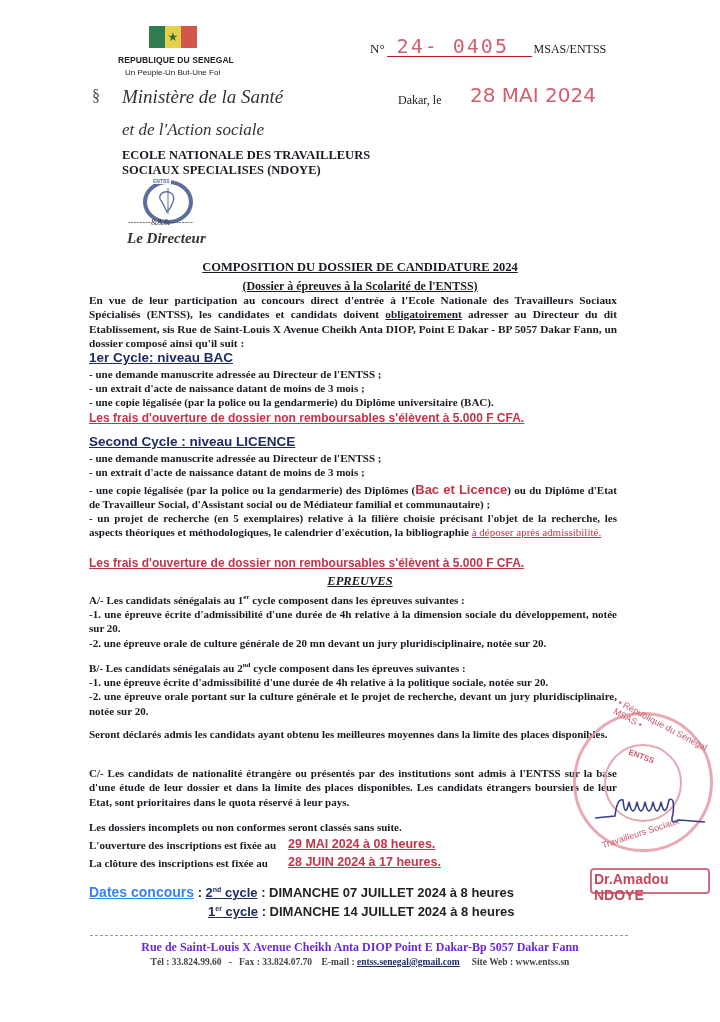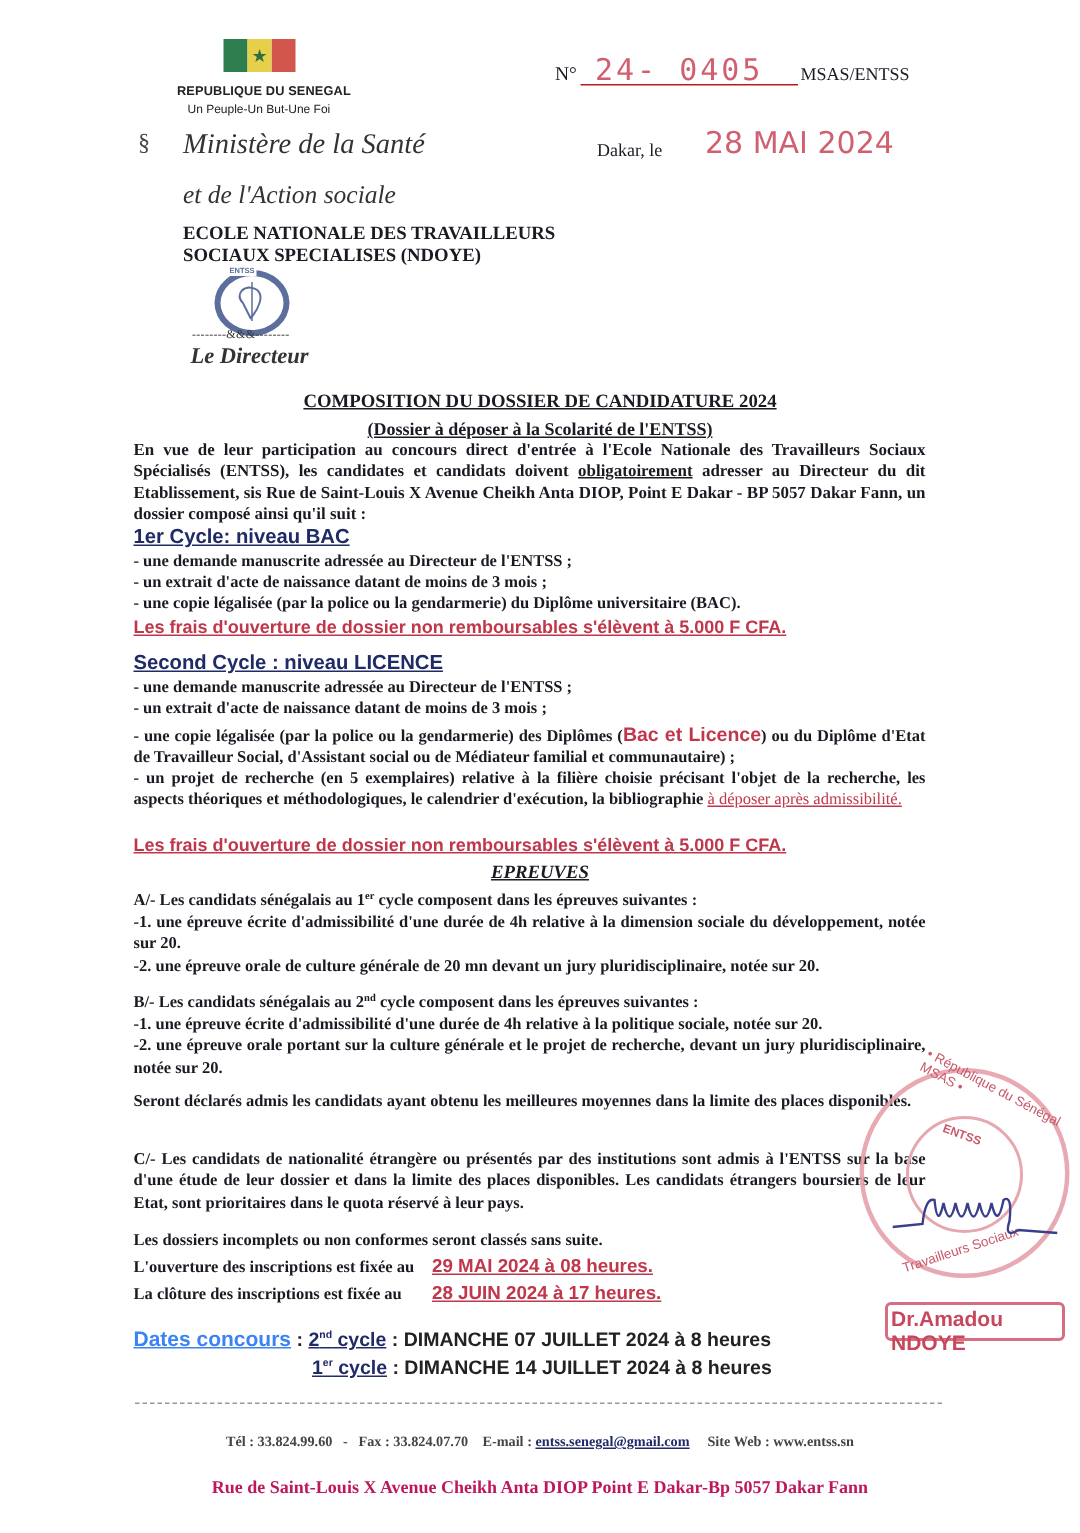--- a/index.html
+++ b/index.html
@@ -45,21 +45,21 @@
   .red-link { color:#c0364a; text-decoration:underline; font-weight:normal; }
   .ep-title { left:0; width:720px; text-align:center; top:574px; font-size:12.5px; font-weight:bold; text-decoration:underline;font-style:italic; }
   .sec { left:89px; width:528px; font-size:11px; font-weight:bold; line-height:14.3px; text-align:justify; }
   sup { font-size:7px; }
   .date-lbl { left:89px; font-size:11px; font-weight:bold; }
   .date-val { font-family:"Liberation Sans", sans-serif; font-weight:bold; font-size:12.5px; color:#c0364a; text-decoration:underline; }
   .concours { font-family:"Liberation Sans", sans-serif; font-weight:bold; font-size:13px; color:#222; }
   .concours .lbl { color:#3b82f6; text-decoration:underline; font-size:14px; }
   .concours .cyc { color:#1f2a66; text-decoration:underline; }
   .dash-line { left:90px; width:538px; top:935px; border-top:1px dashed #999; }
-  .footer1 { left:0; width:720px; text-align:center; top:940px; font-size:12px; font-weight:bold; color:#be185d;margin-top:44px; }
+  .footer1 { left:0; width:720px; text-align:center; top:940px; font-size:12px; font-weight:bold; color:#6d28d9; }
   .footer2 { left:0; width:720px; text-align:center; top:957px; font-size:9.5px; font-weight:bold; color:#444; }
   .footer2 .mail { color:#1f2a66; text-decoration:underline; }
 
   .stamp-circle { left:573px; top:712px; width:140px; height:140px; border:3px solid #e49aa4; border-radius:50%; box-sizing:border-box; opacity:0.85; }
   .stamp-inner { left:604px; top:744px; width:78px; height:78px; border:2px solid #e7a7b0; border-radius:50%; box-sizing:border-box; }
   .stamp-text-top { left:610px; top:722px; font-family:"Liberation Sans", sans-serif; font-size:9px; color:#c8586a; transform:rotate(28deg); }
   .stamp-text-bot { left:600px; top:828px; font-family:"Liberation Sans", sans-serif; font-size:9px; color:#c8586a; transform:rotate(-18deg); }
   .stamp-entss { left:628px; top:752px; font-family:"Liberation Sans", sans-serif; font-size:8px; color:#c8586a; font-weight:bold; transform:rotate(20deg); }
   .signature { left:595px; top:790px; width:110px; height:40px; }
   .name-box { left:590px; top:868px; width:120px; height:26px; border:2px solid #d46e80; border-radius:4px; box-sizing:border-box; }
@@ -92,21 +92,21 @@
 <div class="abs amp">--------&amp;&amp;&amp;--------</div>
 <div class="abs director">Le Directeur</div>
 
 <div class="abs num-wrap">
   <span>N°</span><span class="num-line"><span class="num-stamp">24- 0405</span></span><span class="msas">MSAS/ENTSS</span>
 </div>
 <div class="abs dakar">Dakar, le</div>
 <div class="abs date-stamp">28 MAI 2024</div>
 
 <div class="abs title">COMPOSITION DU DOSSIER DE CANDIDATURE 2024</div>
-<div class="abs subtitle">(Dossier à déposer à la Scolarité de l'ENTSS)</div>
+<div class="abs subtitle">(Dossier à épreuves à la Scolarité de l'ENTSS)</div>
 <div class="abs para intro">
   <span>En vue de leur participation au concours direct d'entrée à l'Ecole Nationale des Travailleurs Sociaux Spécialisés (ENTSS), les candidates et candidats doivent </span><span class="u">obligatoirement</span><span> adresser au Directeur du dit Etablissement, sis Rue de Saint-Louis X Avenue Cheikh Anta DIOP, Point E Dakar - BP 5057 Dakar Fann, un dossier composé ainsi qu'il suit :</span>
 </div>
 
 <div class="abs heading-sans" style="top:350px;">1er Cycle: niveau BAC</div>
 <div class="abs list" style="top:367px;">
   <div>- une demande manuscrite adressée au Directeur de l'ENTSS ;</div>
   <div>- un extrait d'acte de naissance datant de moins de 3 mois ;</div>
   <div>- une copie légalisée (par la police ou la gendarmerie) du Diplôme universitaire (BAC).</div>
 </div>

